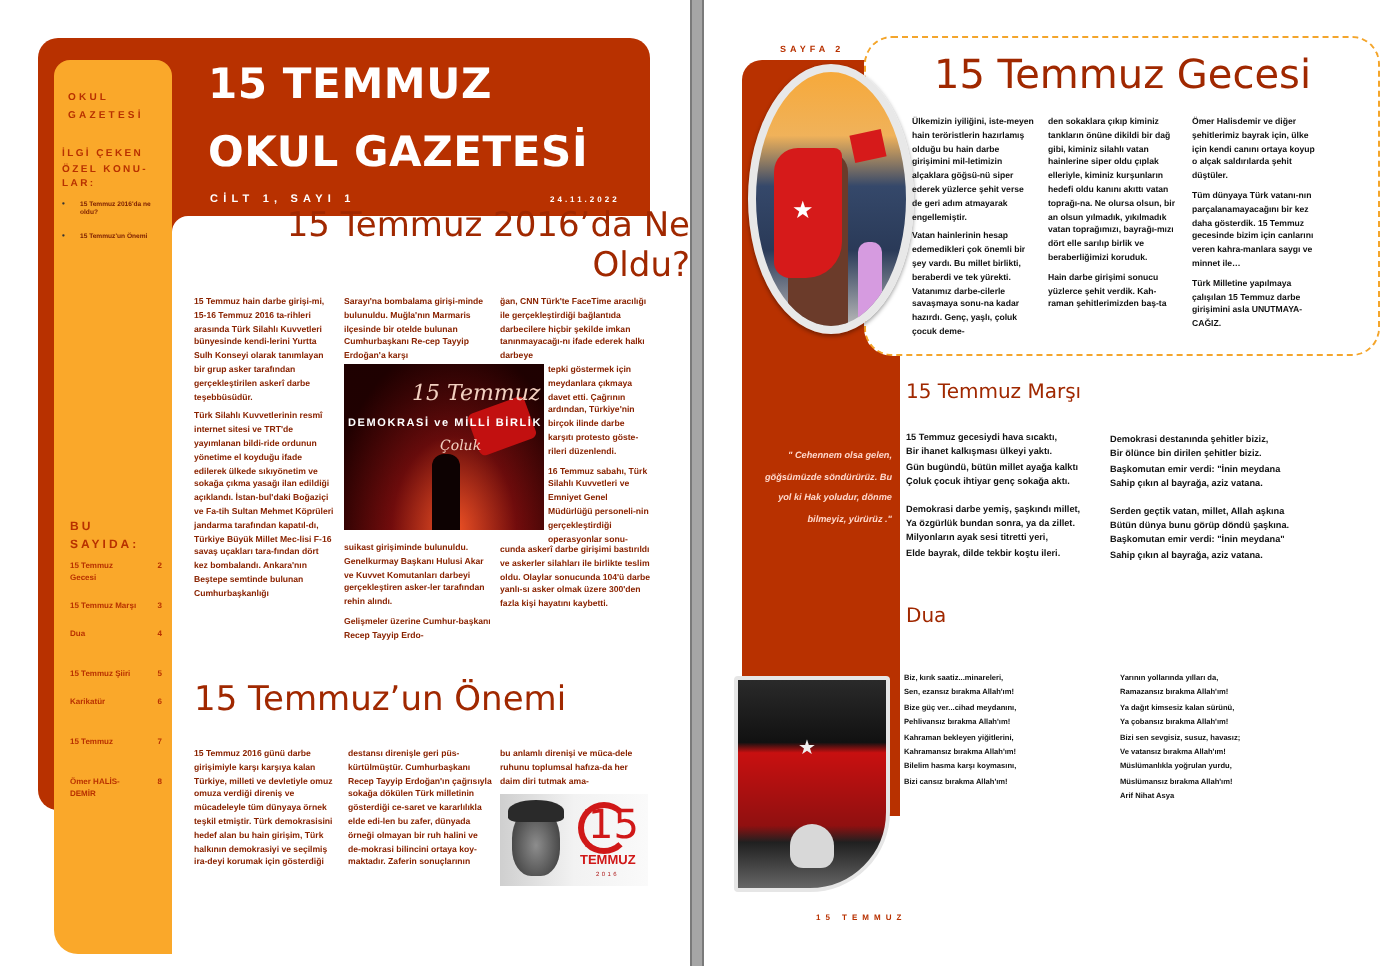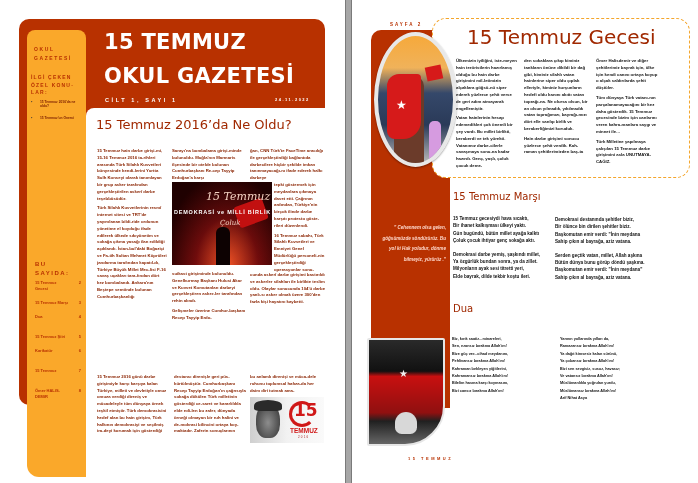--- a/index.html
+++ b/index.html
@@ -24,41 +24,41 @@
   .toc { position: absolute; left: 8px; top: 250px; width: 48px; }
   .toc-row { display: flex; justify-content: space-between; font-size: 4px; color: #b83100; font-weight: bold; line-height: 6px; margin-bottom: 8px; }
   .toc-row .n { padding-right: 2px; }
 
   .title1 { position: absolute; left: 104px; top: 30px; font-size: 21px; font-weight: bold; color: #fff; font-family: "DejaVu Sans", sans-serif; z-index: 2; letter-spacing: 0.3px; }
   .title2 { position: absolute; left: 104px; top: 64px; font-size: 21px; font-weight: bold; color: #fff; font-family: "DejaVu Sans", sans-serif; z-index: 2; letter-spacing: 0.3px; }
   .volume { position: absolute; left: 105px; top: 97px; font-size: 5.5px; font-weight: bold; color: #fff; letter-spacing: 2.6px; z-index: 2; }
   .date { position: absolute; left: 275px; top: 97px; font-size: 4px; font-weight: bold; color: #fff; letter-spacing: 1.5px; z-index: 2; }
 
   .content-card { position: absolute; left: 86px; top: 108px; width: 240px; height: 375px; background: #fff; border-radius: 8px 0 0 0; z-index: 2; }
-  .h-article { position: absolute; left: 96px; top: 117px; font-size: 13px; color: #a02800; font-family: "DejaVu Sans", sans-serif; z-index: 3; }
+  .h-article { position: absolute; left: 96px; top: 103px; font-size: 17px; color: #a02800; font-family: "DejaVu Sans", sans-serif; z-index: 3; text-align: right; }
   .h-article2 { position: absolute; left: 97px; top: 340px; font-size: 17px; color: #a02800; font-family: "DejaVu Sans", sans-serif; z-index: 3; }
 
   .col { position: absolute; z-index: 3; font-size: 4.3px; line-height: 6.8px; color: #8a2300; font-weight: bold; }
   .col p { margin-bottom: 3px; }
 
   .photo-demokrasi { position: absolute; left: 172px; top: 182px; width: 100px; height: 83px; z-index: 3;
     background:
       radial-gradient(ellipse at 55% 100%, rgba(255,90,40,0.9), rgba(120,10,10,0.6) 40%, rgba(30,0,0,0.95) 80%),
       linear-gradient(180deg, #2b0a0a, #6b1010);
     overflow: hidden; }
   .photo-demokrasi .t1 { position: absolute; left: 34px; top: 8px; font-size: 11px; color: #f2d0c0; font-style: italic; font-family: "DejaVu Serif", serif; }
   .photo-demokrasi .t2 { position: absolute; left: 2px; top: 27px; font-size: 5.5px; color: #ffffff; font-weight: bold; letter-spacing: 0.8px; white-space: nowrap; }
   .photo-demokrasi .t3 { position: absolute; left: 48px; top: 37px; font-size: 7px; color: #f2d0c0; font-style: italic; font-family: "DejaVu Serif", serif; }
   .photo-demokrasi .flag { position: absolute; right: 6px; top: 20px; width: 30px; height: 22px; background: #c21010; transform: rotate(-20deg); border-radius: 3px; }
   .photo-demokrasi .person { position: absolute; left: 44px; bottom: 0; width: 14px; height: 38px; background: #0d0202; border-radius: 6px 6px 0 0; }
 
   .photo-soldier { position: absolute; left: 250px; top: 397px; width: 74px; height: 46px; background: linear-gradient(90deg, #cfcfcf, #f2f2f2 50%, #fafafa); z-index: 3; overflow: hidden; }
   .photo-soldier .face { position: absolute; left: 6px; top: 7px; width: 24px; height: 34px; background: radial-gradient(ellipse at 50% 55%, #8d8d8d, #4a4a4a 70%); border-radius: 45% 45% 40% 40%; }
   .photo-soldier .beret { position: absolute; left: 4px; top: 3px; width: 28px; height: 11px; background: #2a2a2a; border-radius: 50% 50% 20% 20%; }
-  .photo-soldier .logo15 { position: absolute; left: 44px; top: 3px; font-size: 17px; font-weight: bold; color: #d01818; font-family: "DejaVu Sans", sans-serif; }
+  .photo-soldier .logo15 { position: absolute; left: 44px; top: 3px; font-size: 20px; font-weight: normal; color: #d01818; font-family: "DejaVu Sans", sans-serif; }
   .photo-soldier .logoring { position: absolute; left: 39px; top: 4px; width: 26px; height: 26px; border: 3px solid #d01818; border-right-color: transparent; border-radius: 50%; }
   .photo-soldier .temmuz { position: absolute; left: 40px; top: 30px; font-size: 6.5px; font-weight: bold; color: #d01818; }
   .photo-soldier .yr { position: absolute; left: 48px; top: 38px; font-size: 3px; color: #b02020; letter-spacing: 1.2px; }
 
   
   .r-strip { position: absolute; left: 19px; top: 30px; width: 79px; height: 378px; background: #b83100; border-radius: 10px 0 0 0; }
   .page-label { position: absolute; left: 38px; top: 22px; font-size: 4.5px; letter-spacing: 2px; color: #b83100; font-weight: bold; }
   .dash-box { position: absolute; left: 80px; top: 18px; width: 258px; height: 160px; border: 1.5px dashed #f4a52b; border-radius: 14px; background: #fff; }
   .circle-photo { position: absolute; left: 22px; top: 32px; width: 83px; height: 135px; border-radius: 50%; border: 4px solid #e8e8e8; overflow: hidden; z-index: 2;
     background: linear-gradient(180deg, #f6a93b 0%, #f0b25a 25%, #35486a 45%, #2a3a58 70%, #b9b9b9 100%); box-shadow: 0 1px 2px rgba(0,0,0,0.4); }
@@ -165,20 +165,21 @@
     <p>ğan, CNN Türk'te FaceTime aracılığı ile gerçekleştirdiği bağlantıda darbecilere hiçbir şekilde imkan tanınmayacağı-nı ifade ederek halkı darbeye</p>
   </div>
   <div class="col" style="left:274px; top:182px; width:52px;">
     <p>tepki göstermek için meydanlara çıkmaya davet etti. Çağrının ardından, Türkiye'nin birçok ilinde darbe karşıtı protesto göste-rileri düzenlendi.</p>
     <p>16 Temmuz sabahı, Türk Silahlı Kuvvetleri ve Emniyet Genel Müdürlüğü personeli-nin gerçekleştirdiği operasyonlar sonu-</p>
   </div>
   <div class="col" style="left:250px; top:272px; width:76px;">
     <p>cunda askerî darbe girişimi bastırıldı ve askerler silahları ile birlikte teslim oldu. Olaylar sonucunda 104'ü darbe yanlı-sı asker olmak üzere 300'den fazla kişi hayatını kaybetti.</p>
   </div>
 
+  <div class="h-article2">15 Temmuz’un Önemi</div>
   <div class="col" style="left:97px; top:374px; width:72px;">
     <p>15 Temmuz 2016 günü darbe girişimiyle karşı karşıya kalan Türkiye, milleti ve devletiyle omuz omuza verdiği direniş ve mücadeleyle tüm dünyaya örnek teşkil etmiştir. Türk demokrasisini hedef alan bu hain girişim, Türk halkının demokrasiyi ve seçilmiş ira-deyi korumak için gösterdiği</p>
   </div>
   <div class="col" style="left:174px; top:374px; width:72px;">
     <p>destansı direnişle geri püs-kürtülmüştür. Cumhurbaşkanı Recep Tayyip Erdoğan'ın çağrısıyla sokağa dökülen Türk milletinin gösterdiği ce-saret ve kararlılıkla elde edi-len bu zafer, dünyada örneği olmayan bir ruh halini ve de-mokrasi bilincini ortaya koy-maktadır. Zaferin sonuçlarının</p>
   </div>
   <div class="col" style="left:250px; top:374px; width:74px;">
     <p>bu anlamlı direnişi ve müca-dele ruhunu toplumsal hafıza-da her daim diri tutmak ama-</p>
   </div>
   <div class="photo-soldier">

